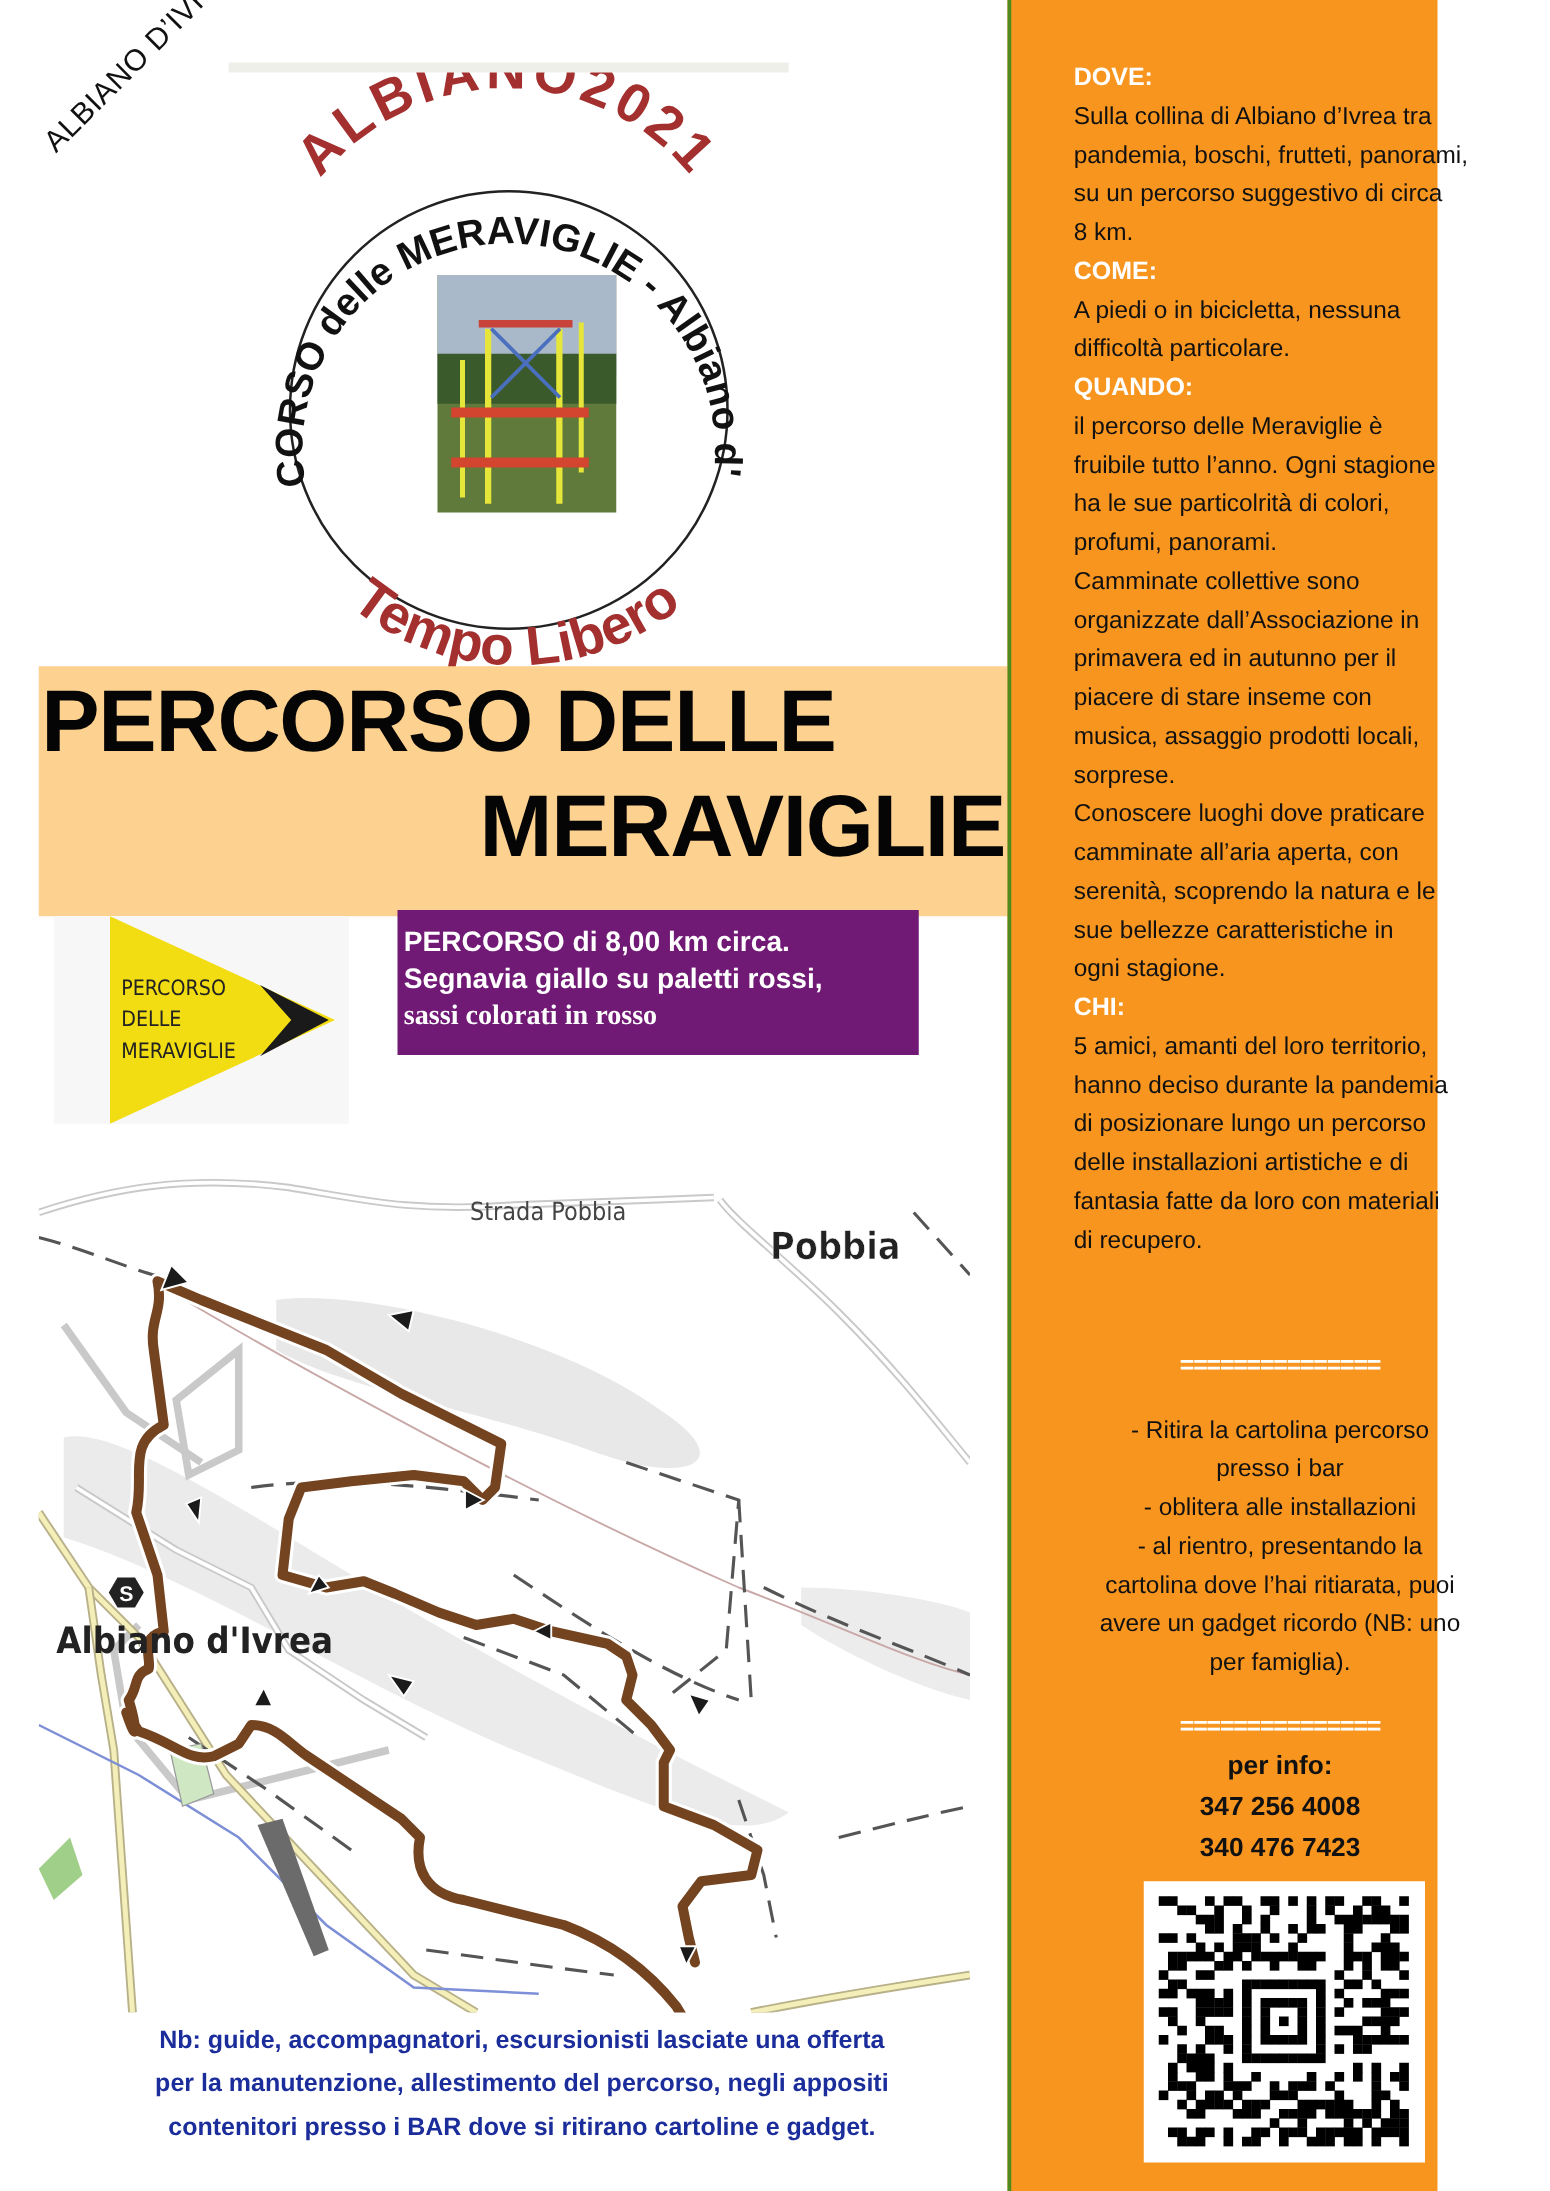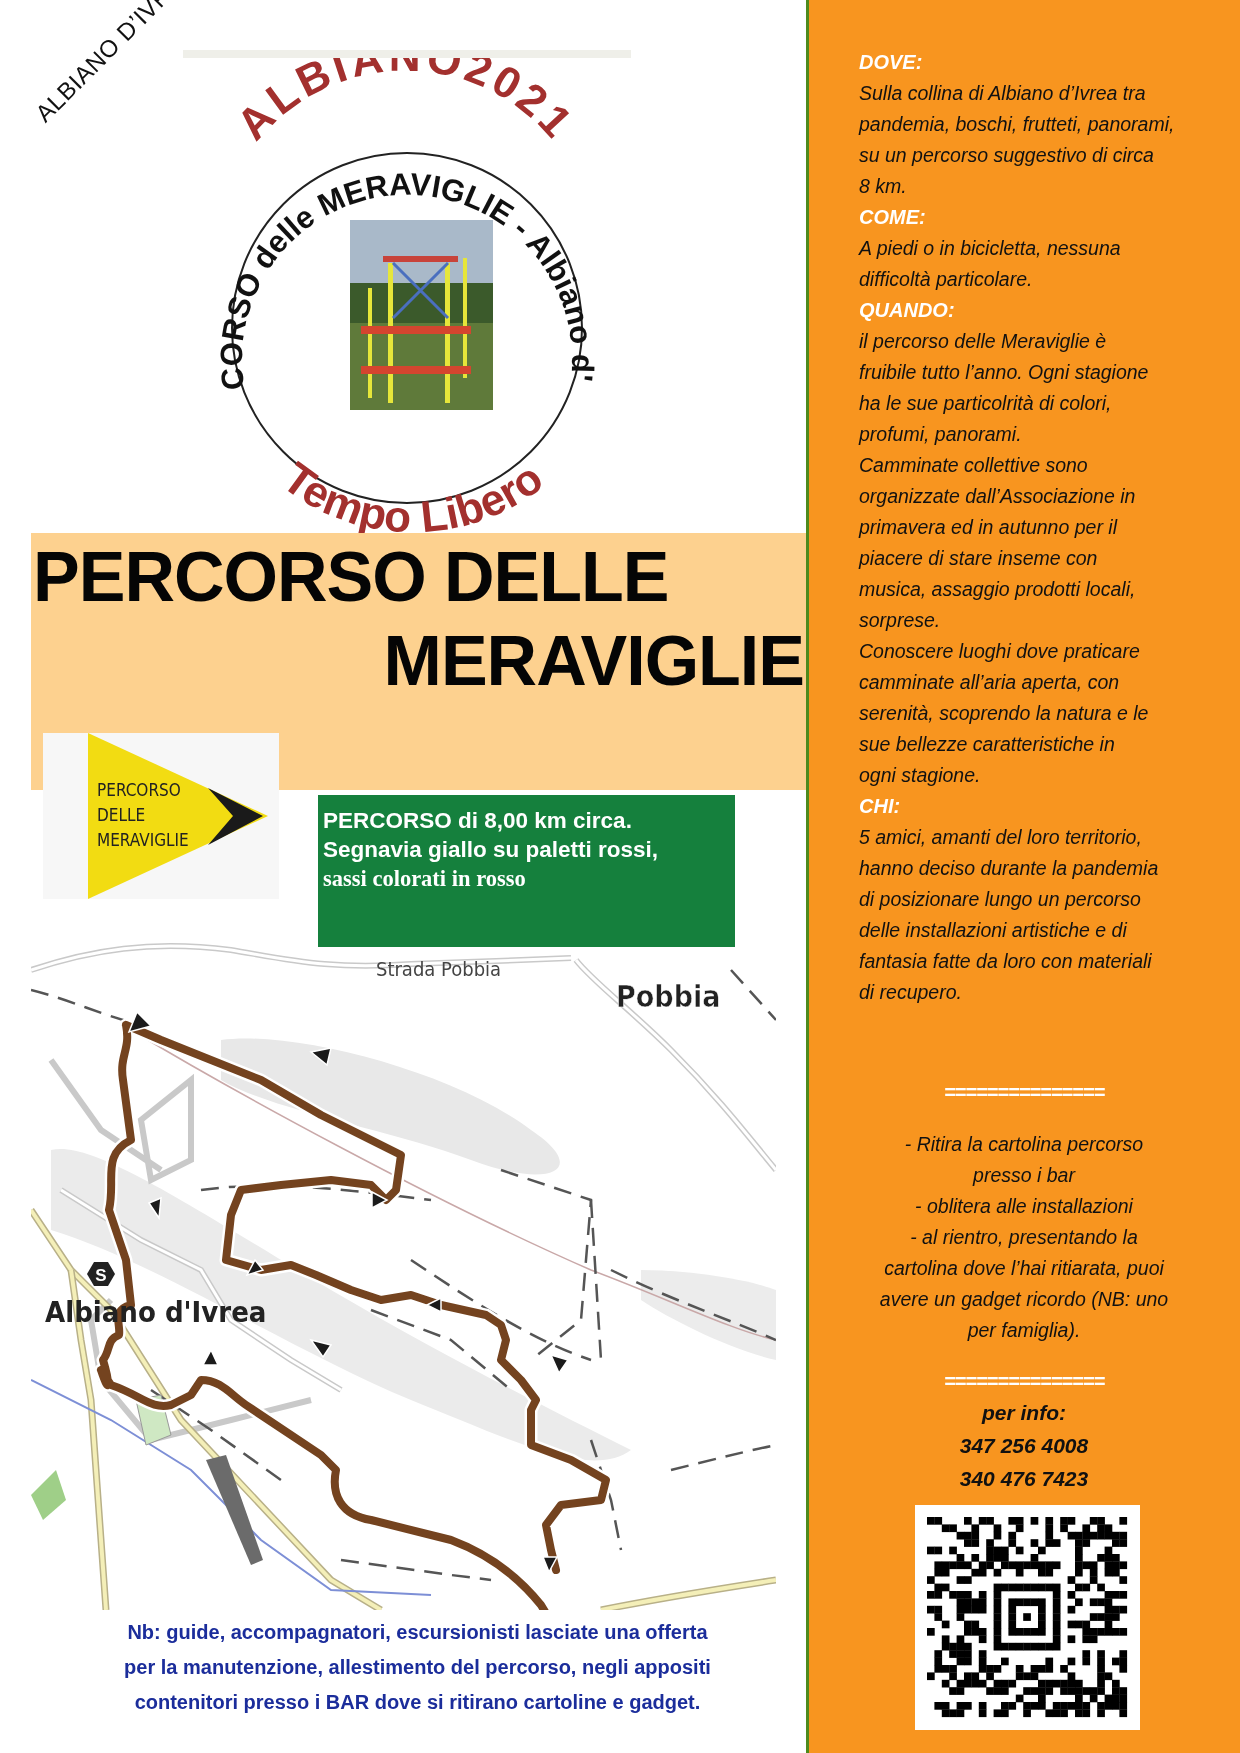--- a/index.html
+++ b/index.html
@@ -4,47 +4,47 @@
 <style>
   html, body { margin: 0; padding: 0; }
   body {
     width: 1240px; height: 1753px; position: relative; overflow: hidden;
     background: #ffffff; font-family: "Liberation Sans", sans-serif;
   }
   .abs { position: absolute; }
 
   
   #right-col {
-    left: 806px; top: 0; width: 434px; height: 1753px;
-    background: #f8951f; border-left: 3px solid #4e8a1c; box-sizing: border-box; font-style: italic;
+    left: 806px; top: 0; width: 344px; height: 1753px;
+    background: #f8951f; border-left: 3px solid #4e8a1c; box-sizing: border-box;
   }
   .rc-text { position: absolute; left: 50px; width: 350px; font-size: 19.5px; line-height: 31px; color: #111; }
   .rc-head { color: #ffffff; font-weight: bold; font-size: 20px; }
   .rc-center { position: absolute; left: 20px; width: 390px; text-align: center; font-size: 19.5px; line-height: 31px; color: #111; }
   .sep { color: #fff; font-weight: bold; letter-spacing: -1px; font-size: 20px; }
   .info-bold { font-weight: bold; font-size: 21px; line-height: 33px; color: #111; }
 
   
   #diag-label {
     left: 30px; top: 108px; font-size: 24px; color: #111; transform: rotate(-45deg);
     transform-origin: left top; white-space: nowrap; letter-spacing: 0.5px;
   }
 
   
   #logo-box { left: 183px; top: 50px; width: 448px; height: 482px; background: #fff; border-top: 8px solid #efefe9; }
 
   
-  #title-banner { left: 31px; top: 533px; width: 775px; height: 257px; background: #fdd18f; }
+  #title-banner { left: 31px; top: 533px; width: 775px; height: 200px; background: #fdd18f; }
   .title-line { position: absolute; font-weight: bold; font-size: 70px; color: #050505; letter-spacing: -1px; white-space: nowrap; }
 
   
   #sign { left: 43px; top: 733px; width: 236px; height: 166px; background: #f7f7f7; }
 
   
-  #info-box { left: 318px; top: 795px; width: 417px; height: 152px; background: #15803d; }
+  #info-box { left: 318px; top: 728px; width: 417px; height: 116px; background: #701a75; }
   #info-box div { position: absolute; left: 5px; color: #fff; font-weight: bold; font-size: 22.5px; line-height: 28.5px; white-space: nowrap; }
 
   
   #map { left: 31px; top: 940px; width: 745px; height: 670px; }
 
   #bottom-note { left: 30px; top: 1615px; width: 775px; text-align: center; color: #1b2d9b; font-weight: bold; font-size: 20px; line-height: 35px; }
 
   #qr { left: 915px; top: 1505px; width: 225px; height: 225px; background: #fff; }
 </style>
 </head>

